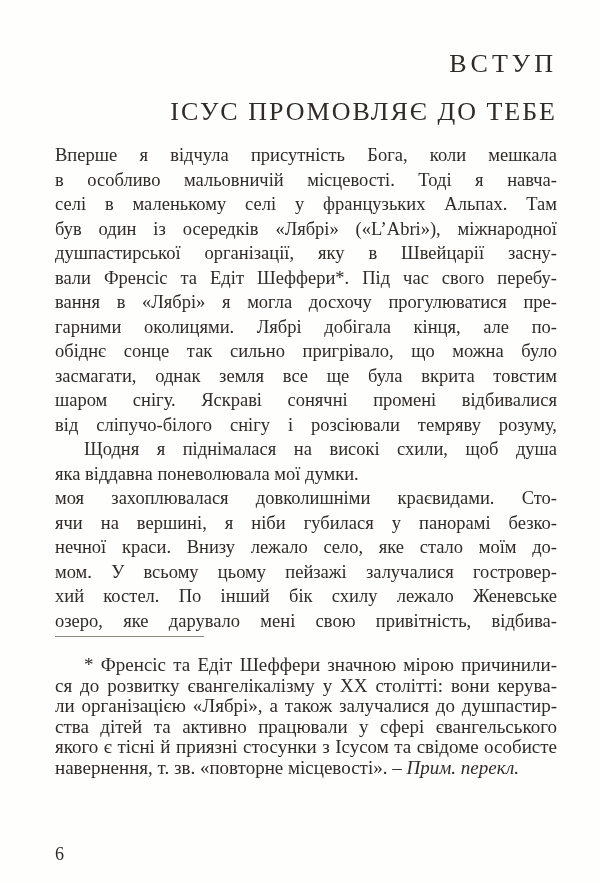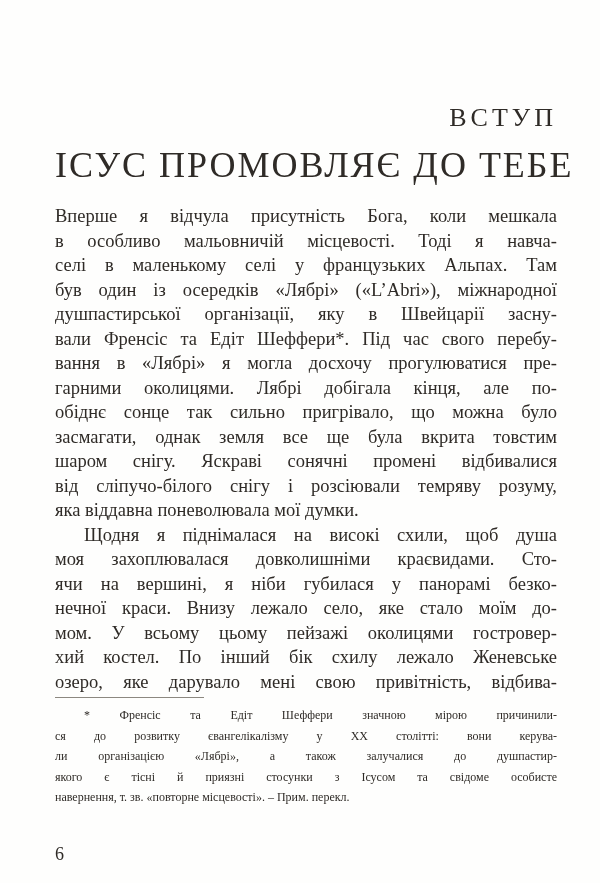--- a/index.html
+++ b/index.html
@@ -12,69 +12,70 @@
     width: 600px;
     height: 883px;
     box-sizing: border-box;
     padding: 0 43px 0 55px;
     background: #fefefd;
     color: #2f2b27;
     font-family: "Liberation Serif", "DejaVu Serif", serif;
     overflow: hidden;
   }
   .kicker {
-    margin-top: 101px;
+    margin-top: 47px;
     text-align: right;
     font-size: 26px;
     line-height: 33px;
     letter-spacing: 4px;
     white-space: nowrap;
   }
   .title {
     margin-top: 13px;
     text-align: right;
-    font-size: 36px;
+    font-size: 26px;
     line-height: 37px;
     letter-spacing: 2px;
     white-space: nowrap;
   }
   .body-text {
-    margin-top: 20px;
+    margin-top: 13px;
     font-size: 18.5px;
   }
   .jline {
     line-height: 24.5px;
     text-align: justify;
     text-align-last: justify;
   }
   .jline.endline {
     text-align-last: left;
   }
   .indent {
     text-indent: 29px;
   }
   .fnrule {
     margin-top: 3px;
     width: 149px;
     height: 0;
     border-top: 1px solid #8c8880;
   }
   .footnote {
-    margin-top: 7px;
-    font-size: 12px;
+    margin-top: 18px;
+    font-size: 19px;
   }
   .fline {
     line-height: 20.5px;
     text-align: justify;
     text-align-last: justify;
   }
   .fline.endline {
     text-align-last: left;
   }
   .fline .it {
+    font-style: italic;
   }
   .pagenum {
     position: absolute;
     left: 55px;
     bottom: 19px;
     font-size: 18px;
     line-height: 20px;
   }
 </style>
 </head>
@@ -91,36 +92,37 @@
     <div class="jline">селі в маленькому селі у французьких Альпах. Там</div>
     <div class="jline">був один із осередків «Лябрі» («L’Abri»), міжнародної</div>
     <div class="jline">душпастирської організації, яку в Швейцарії засну-</div>
     <div class="jline">вали Френсіс та Едіт Шеффери*. Під час свого перебу-</div>
     <div class="jline">вання в «Лябрі» я могла досхочу прогулюватися пре-</div>
     <div class="jline">гарними околицями. Лябрі добігала кінця, але по-</div>
     <div class="jline">обіднє сонце так сильно пригрівало, що можна було</div>
     <div class="jline">засмагати, однак земля все ще була вкрита товстим</div>
     <div class="jline">шаром снігу. Яскраві сонячні промені відбивалися</div>
     <div class="jline">від сліпучо-білого снігу і розсіювали темряву розуму,</div>
+    <div class="jline indent">Щодня я піднімалася на високі схили, щоб душа</div>
+
     <div class="jline endline">яка віддавна поневолювала мої думки.</div>
-
-    <div class="jline indent">Щодня я піднімалася на високі схили, щоб душа</div>
     <div class="jline">моя захоплювалася довколишніми краєвидами. Сто-</div>
     <div class="jline">ячи на вершині, я ніби губилася у панорамі безко-</div>
     <div class="jline">нечної краси. Внизу лежало село, яке стало моїм до-</div>
-    <div class="jline">мом. У всьому цьому пейзажі околицями гостровер-</div>
+    <div class="jline">мом. У всьому цьому пейзажі залучалися гостровер-</div>
     <div class="jline">хий костел. По інший бік схилу лежало Женевське</div>
     <div class="jline">озеро, яке дарувало мені свою привітність, відбива-</div>
   </div>
 
   <div class="fnrule"></div>
 
   <div class="footnote">
     <div class="fline indent">* Френсіс та Едіт Шеффери значною мірою причинили-</div>
     <div class="fline">ся до розвитку євангелікалізму у XX столітті: вони керува-</div>
     <div class="fline">ли організацією «Лябрі», а також залучалися до душпастир-</div>
+    <div class="fline">ства дітей та активно працювали у сфері євангельського</div>
     <div class="fline">якого є тісні й приязні стосунки з Ісусом та свідоме особисте</div>
     <div class="fline endline"><span>навернення, т. зв. «повторне місцевості». – </span><span class="it">Прим. перекл.</span></div>
   </div>
 
   <div class="pagenum">6</div>
 
 </div>
 
 </body></html>

